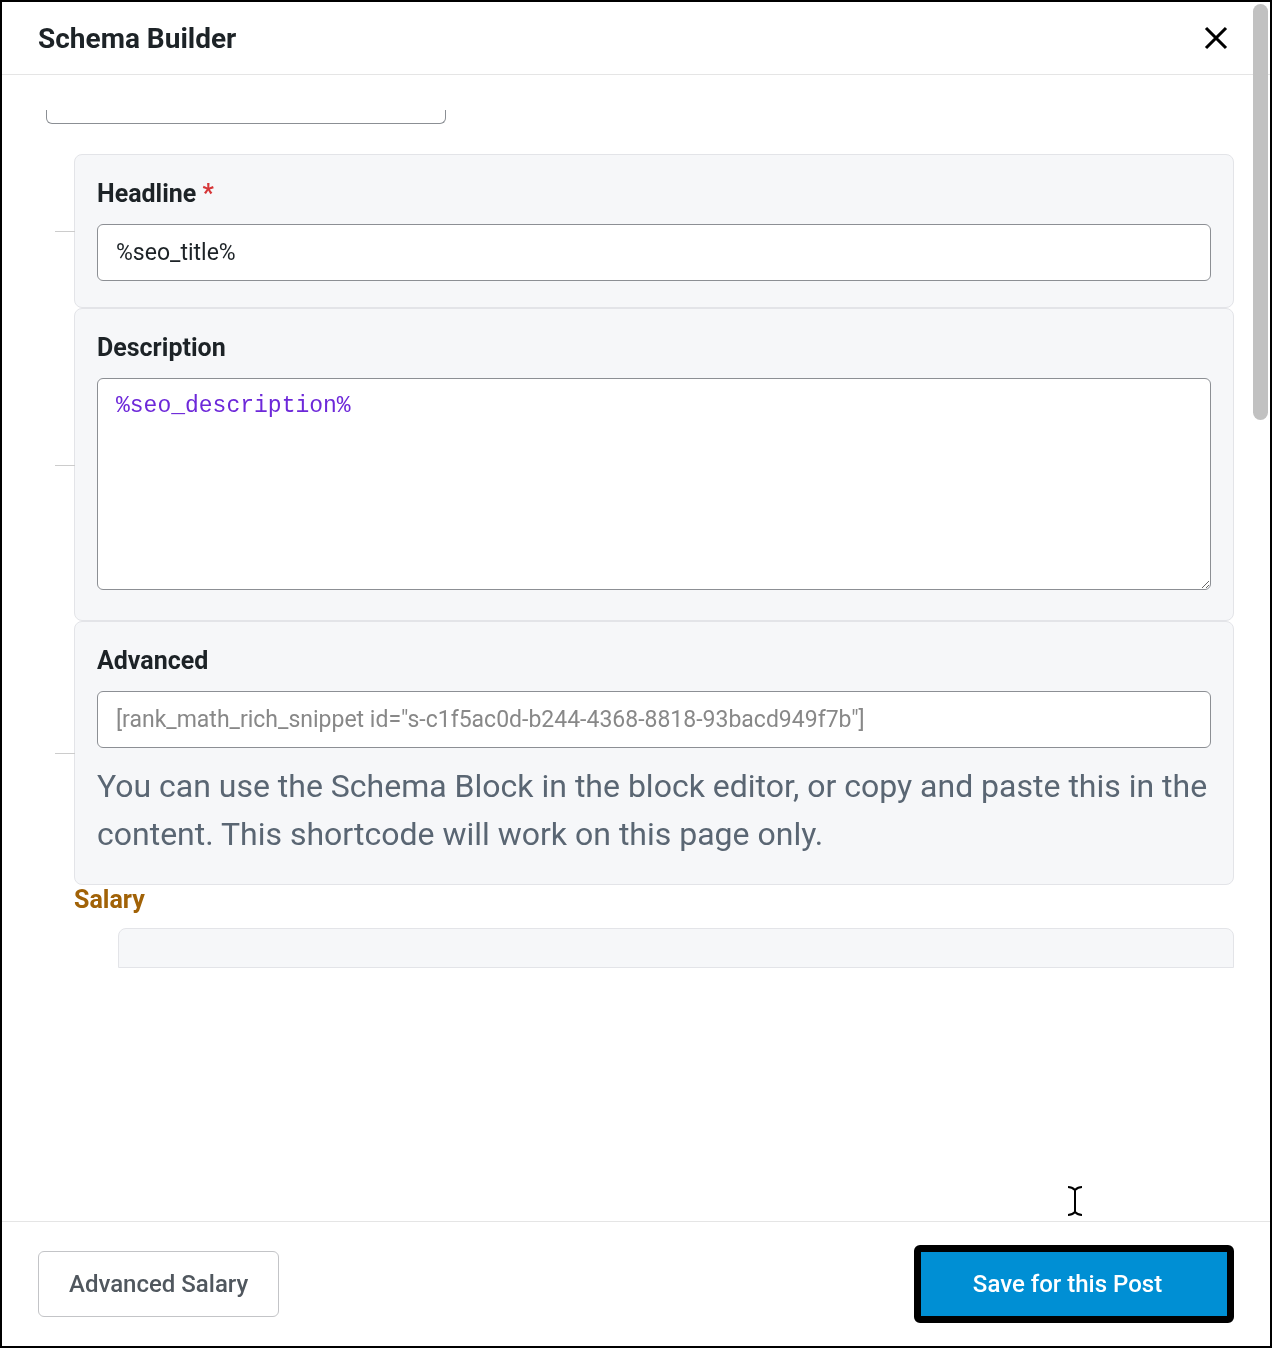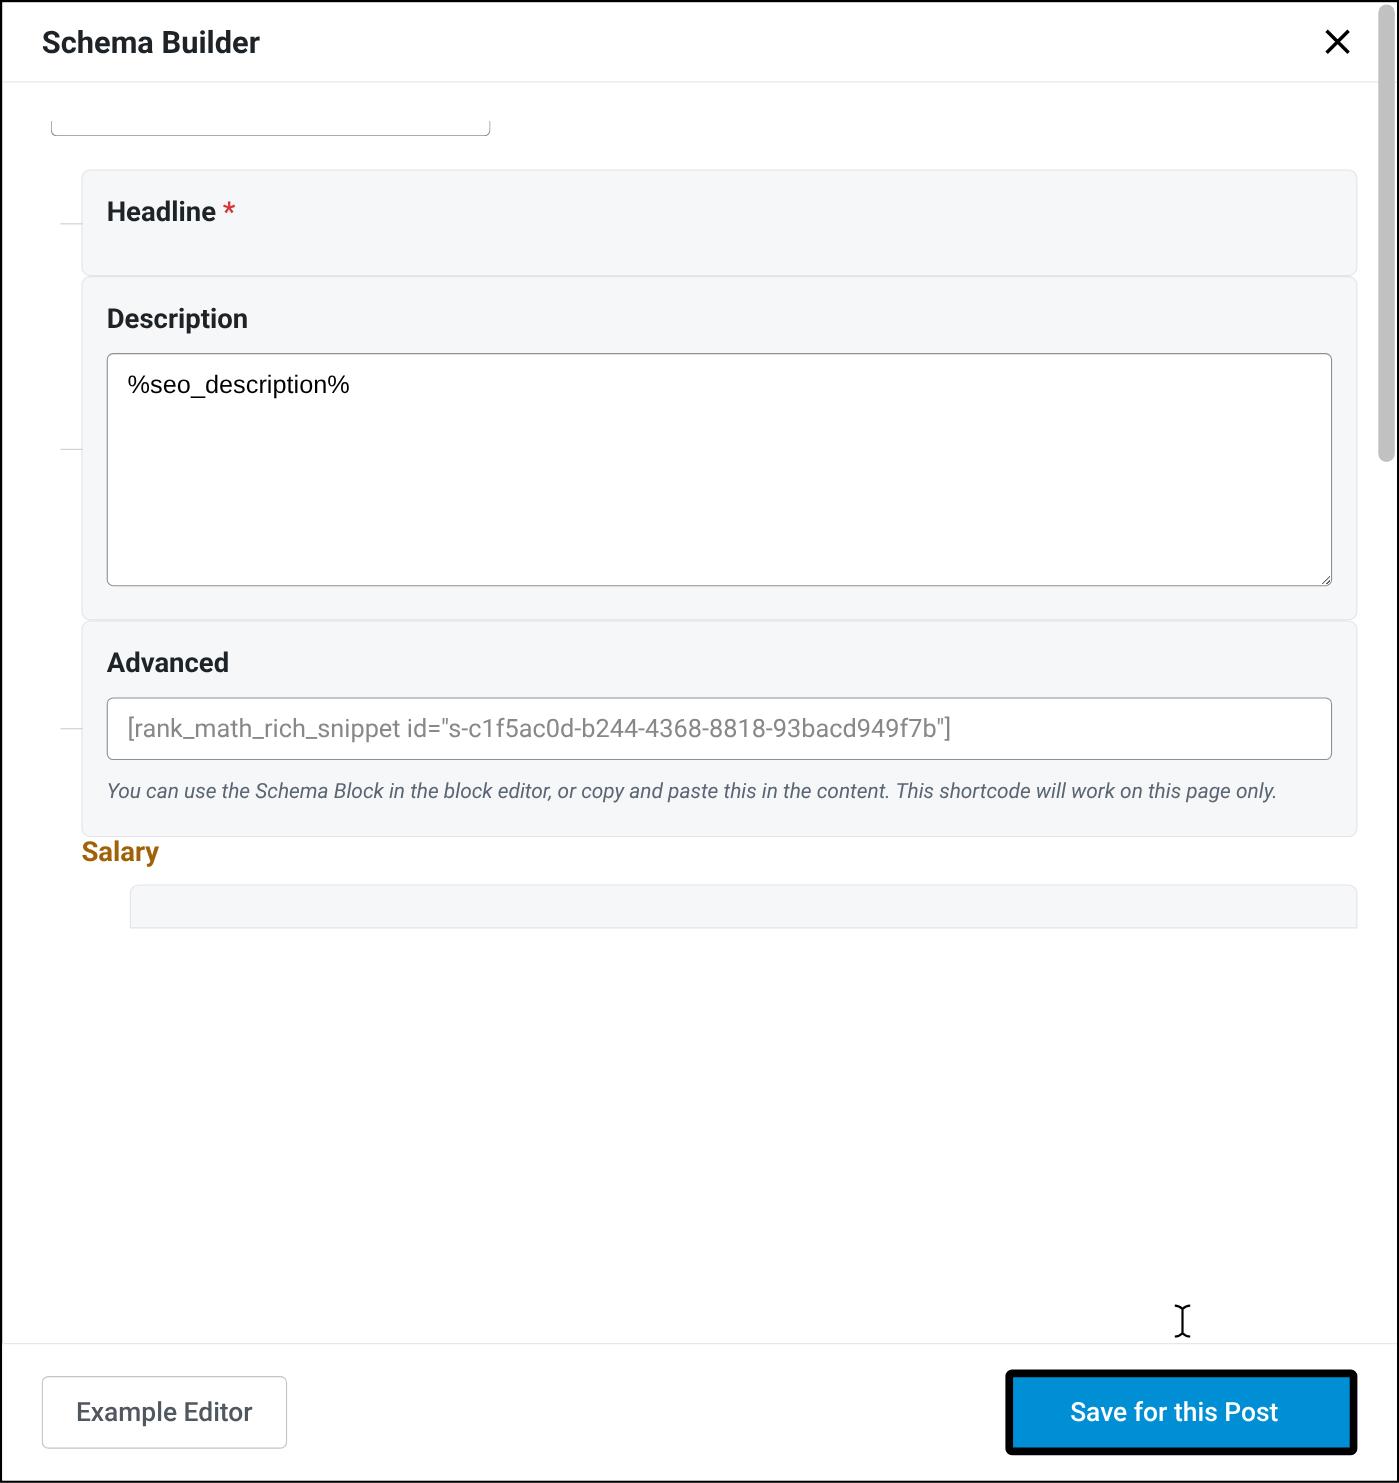--- a/index.html
+++ b/index.html
@@ -127,35 +127,34 @@
     }
     
     .textarea-input {
       width: 100%;
       min-height: 212px;
       padding: 14px 18px;
       font-size: 23px;
       border: 1px solid #8c8f94;
       border-radius: 6px;
       background: #fff;
-      color: #000000;
-      font-family: Liberation Sans, sans-serif;
+      color: #6d28d9;
+      font-family: Liberation Mono, monospace;
       resize: both;
     }
     
     .readonly-input {
       color: #888;
     }
     
     .helper-text {
-      font-size: 19px;
+      font-size: 32px;
       color: #5a6673;
       margin-top: 14px;
       line-height: 1.5;
-      font-style: italic;
     }
     
     .section-header {
       font-size: 25px;
       font-weight: 700;
       color: #a16207;
       margin-bottom: 14px;
       margin-left: 22px;
     }
     
@@ -238,20 +237,21 @@
 <div class="content-area">
 
   <div class="partial-tab"></div>
 
   <div class="field-card" style="margin-left:36px;">
     <div class="tree-connector"></div>
     <div class="field-label">
       <span>Headline</span>
       <span class="required-star">*</span>
     </div>
+    <input type="text" class="text-input" value="%seo_title%" style="">
   </div>
 
   <div class="field-card" style="margin-left:36px;">
     <div class="tree-connector"></div>
     <div class="field-label">Description</div>
     <textarea class="textarea-input" style="">%seo_description%</textarea>
   </div>
 
   <div class="field-card" style="margin-left:36px;">
     <div class="tree-connector"></div>
@@ -267,16 +267,16 @@
 </div>
 
 <div class="cursor-caret">
   <svg width="20" height="32" viewBox="0 0 20 32">
     <path d="M3 2 Q7 2 10 5 Q13 2 17 2 M10 5 L10 27 M3 30 Q7 30 10 27 Q13 30 17 30" stroke="#000" stroke-width="2" fill="none"></path>
   </svg>
 </div>
 
 <div class="footer-bar">
   <div class="footer-left">
-    <button class="btn btn-secondary">Example Editor</button>
+    <button class="btn btn-secondary">Advanced Salary</button>
   </div>
   <button class="btn btn-primary">Save for this Post</button>
 </div>
 
 </body></html>

